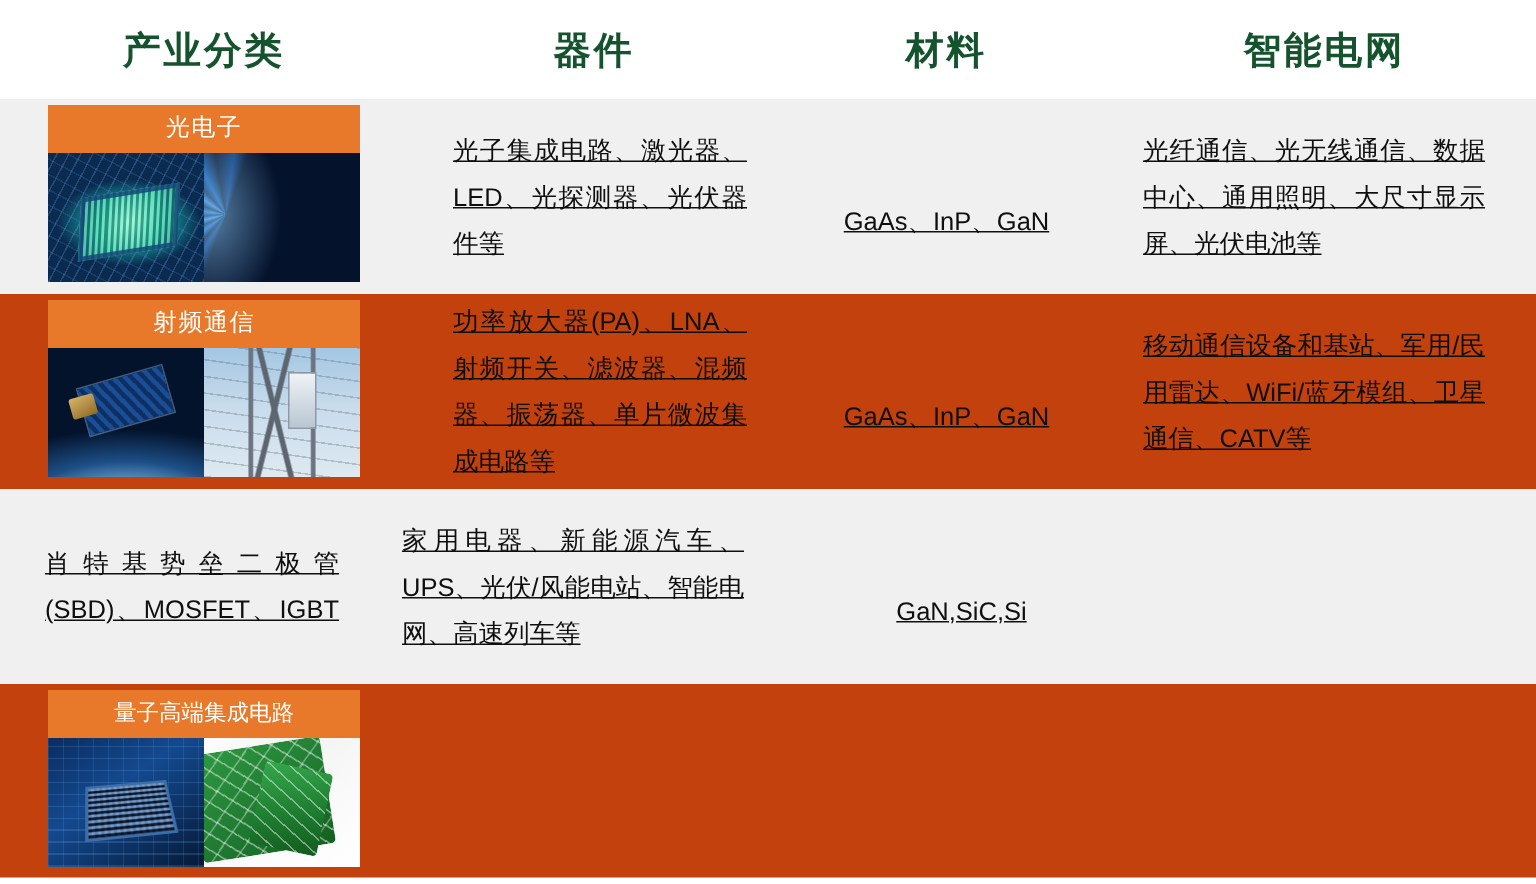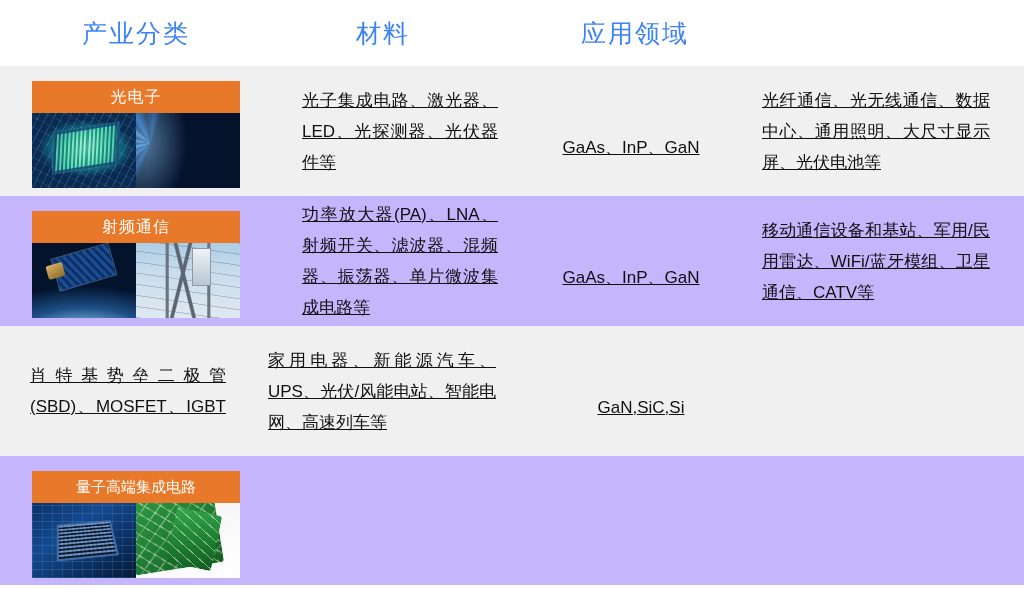--- a/index.html
+++ b/index.html
@@ -25,62 +25,62 @@
   
   .thead {
     display: flex;
     align-items: center;
     height: 66px;
     box-sizing: border-box;
   }
   .th {
     font-family: "DejaVu Serif", "Liberation Serif", serif;
     font-size: 25px;
-    font-weight: 400;
-    color: #3b82f6;
+    font-weight: 700;
+    color: #14532d;
     text-align: center;
     letter-spacing: 2px;
     white-space: nowrap;
   }
   .col-cat  { width: 272px; flex: 0 0 272px; }
   .col-dev  { width: 248px; flex: 0 0 248px; }
   .col-mat  { width: 222px; flex: 0 0 222px; }
   .col-app  { width: 282px; flex: 0 0 282px; }
 
   
   .tbody { position: relative; }
   .row {
     display: flex;
     align-items: stretch;
     height: 130px;
     box-sizing: border-box;
   }
   .row.shade   { background: #f0f0f0; }
-  .row.plain   { background: #c4b5fd; }
+  .row.plain   { background: #c2410c; }
   .row.last    { height: 129px; flex-direction: column; }
 
   
   .cell-cat {
     width: 272px;
     flex: 0 0 272px;
     box-sizing: border-box;
     padding: 0 32px 0 32px;
     display: flex;
     flex-direction: column;
     justify-content: flex-start;
   }
   .thumb {
     width: 208px;
     height: 122px;
     position: relative;
     overflow: hidden;
   }
   .thumb .band {
     position: absolute;
-    top: 15px; left: 0; right: 0;
+    top: 4px; left: 0; right: 0;
     height: 32px;
     background: #e8792a;
     color: #ffffff;
     font-size: 16px;
     line-height: 32px;
     text-align: center;
     letter-spacing: 1px;
     z-index: 3;
     font-family: "Liberation Sans", "DejaVu Sans", sans-serif;
     white-space: nowrap;
@@ -298,22 +298,23 @@
     width: 100%;
   }
 </style>
 </head>
 <body>
 
 <div class="table">
 
   <div class="thead">
     <div class="th col-cat">产业分类</div>
+    <div class="th col-dev">器件</div>
     <div class="th col-mat">材料</div>
-    <div class="th col-app">应用领域</div>
+    <div class="th col-app">智能电网</div>
   </div>
 
   <div class="tbody">
 
     <div class="row shade">
       <div class="cell-cat">
         <div class="thumb">
           <div class="band">光电子</div>
           <div class="pics">
             <div class="pic art-chip"></div>

